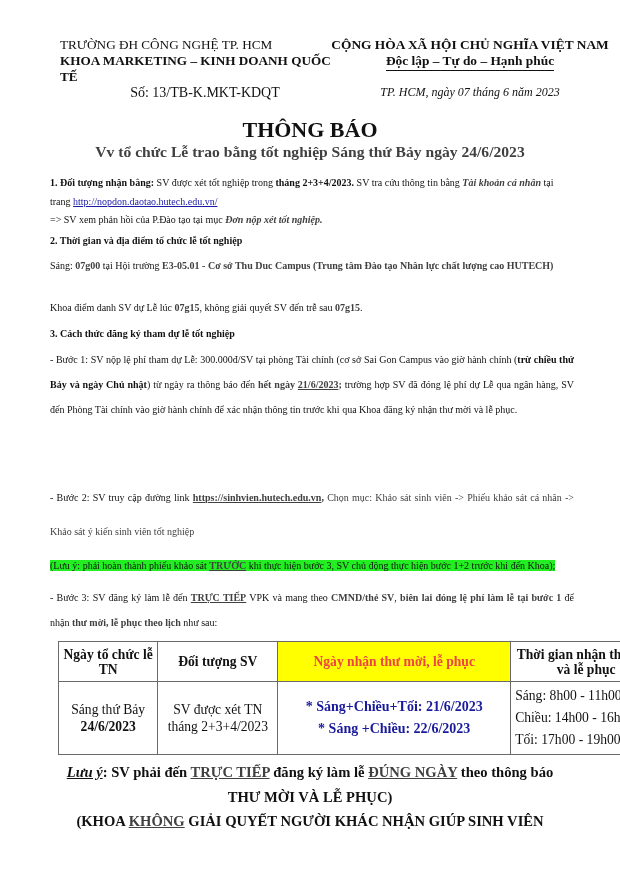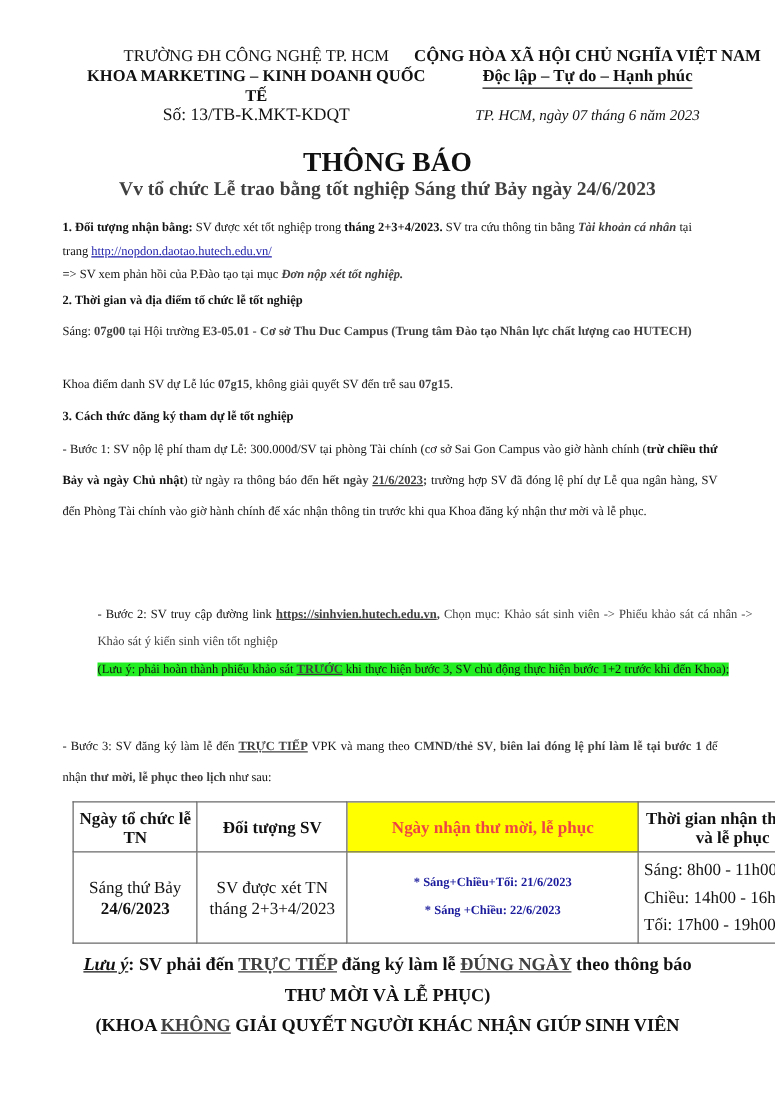--- a/index.html
+++ b/index.html
@@ -4,48 +4,48 @@
 <style>
   html, body { margin:0; padding:0; background:#ffffff; }
   body { width:620px; height:876px; position:relative; overflow:hidden;
          font-family:"Liberation Serif", "DejaVu Serif", serif; color:#111; }
   .abs { position:absolute; }
   .red { color:#404040; }
   .b { font-weight:bold; }
   .i { font-style:italic; }
   .u { text-decoration:underline;text-align:center; }
 
-  .hdr-left { left:60px; top:37px; width:290px; text-align:center; font-size:13.2px; line-height:16px; }
+  .hdr-left { left:60px; top:37px; width:290px; text-align:left; font-size:13.2px; line-height:16px; }
   .hdr-right { left:330px; top:37px; width:280px; text-align:center; font-size:13.4px; line-height:16px; font-weight:bold; }
   .hdr-right .motto { display:inline-block; border-bottom:1px solid #111; padding-bottom:1px; }
   .so { left:60px; top:85px; width:290px; text-align:center; font-size:14px; }
   .date { left:330px; top:85px; width:280px; text-align:center; font-size:12px; font-style:italic; }
 
   .title { left:0; top:117px; width:620px; text-align:center; font-size:22px; font-weight:bold; }
   .subtitle { left:0; top:143px; width:620px; text-align:center; font-size:15.6px; font-weight:bold; }
 
   .para { left:50px; width:524px; font-size:10px; }
   .sec1 { top:174px; line-height:18.5px; }
   .sec2h { top:232px; line-height:18px; }
   .sec2 { top:256px; line-height:20.5px; }
   .sec2b { top:298px; line-height:20px; }
   .sec3h { top:325px; line-height:18px; }
   .step1 { top:347px; line-height:25px; text-align:justify; }
-  .step2 { top:481px; line-height:22px; text-align:justify;margin-left:28px; }
+  .step2 { top:481px; line-height:34px; text-align:justify; }
   .step3 { top:585px; line-height:25px; text-align:justify; }
   .link { color:#1a1aa8; text-decoration:underline; }
   .hl { background:#22ee22; }
 
   table.sched { position:absolute; left:58px; top:641px; width:604px; border-collapse:collapse; font-size:13.6px; }
   table.sched td, table.sched th { border:1.5px solid #6a6a6a; text-align:center; vertical-align:middle; padding:2px 3px; }
   table.sched th { font-weight:bold; height:35px; line-height:15px; }
   table.sched th.yellow { background:#ffff00; color:#ef4444; }
   table.sched td { height:68px; line-height:17px; }
   table.sched td.times { text-align:left; line-height:22px; padding-left:4px; }
-  table.sched td.dates { color:#1a1a9c; font-weight:bold; line-height:22px; font-size:10px; }
+  table.sched td.dates { color:#1a1a9c; font-weight:bold; line-height:22px; font-size:14px; }
 
   .note { left:0; top:760px; width:620px; text-align:center; font-size:14.6px; font-weight:bold; line-height:24.5px; }
 </style>
 </head>
 <body>
 
 <div class="abs hdr-left">
   <div>TRƯỜNG ĐH CÔNG NGHỆ TP. HCM</div>
   <div class="b">KHOA MARKETING – KINH DOANH QUỐC TẾ</div>
 </div>

